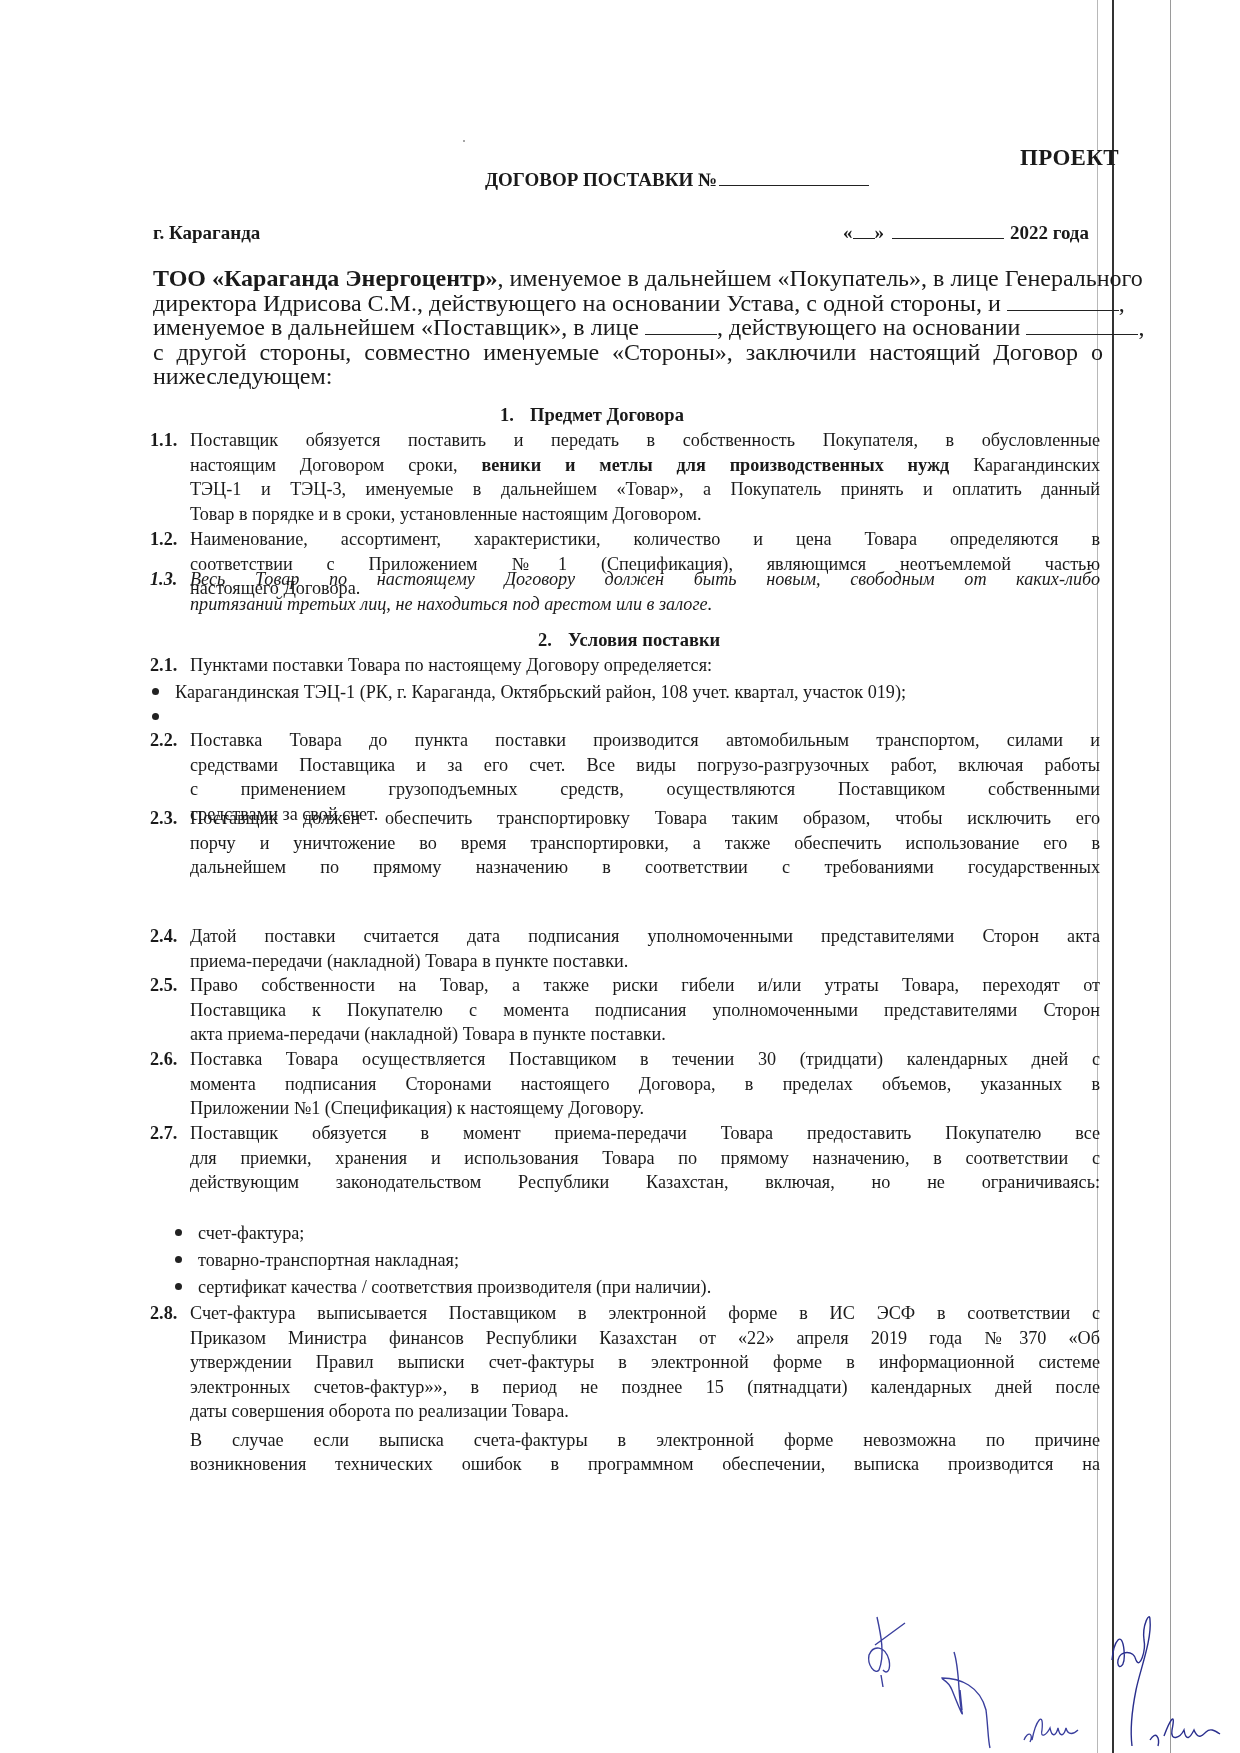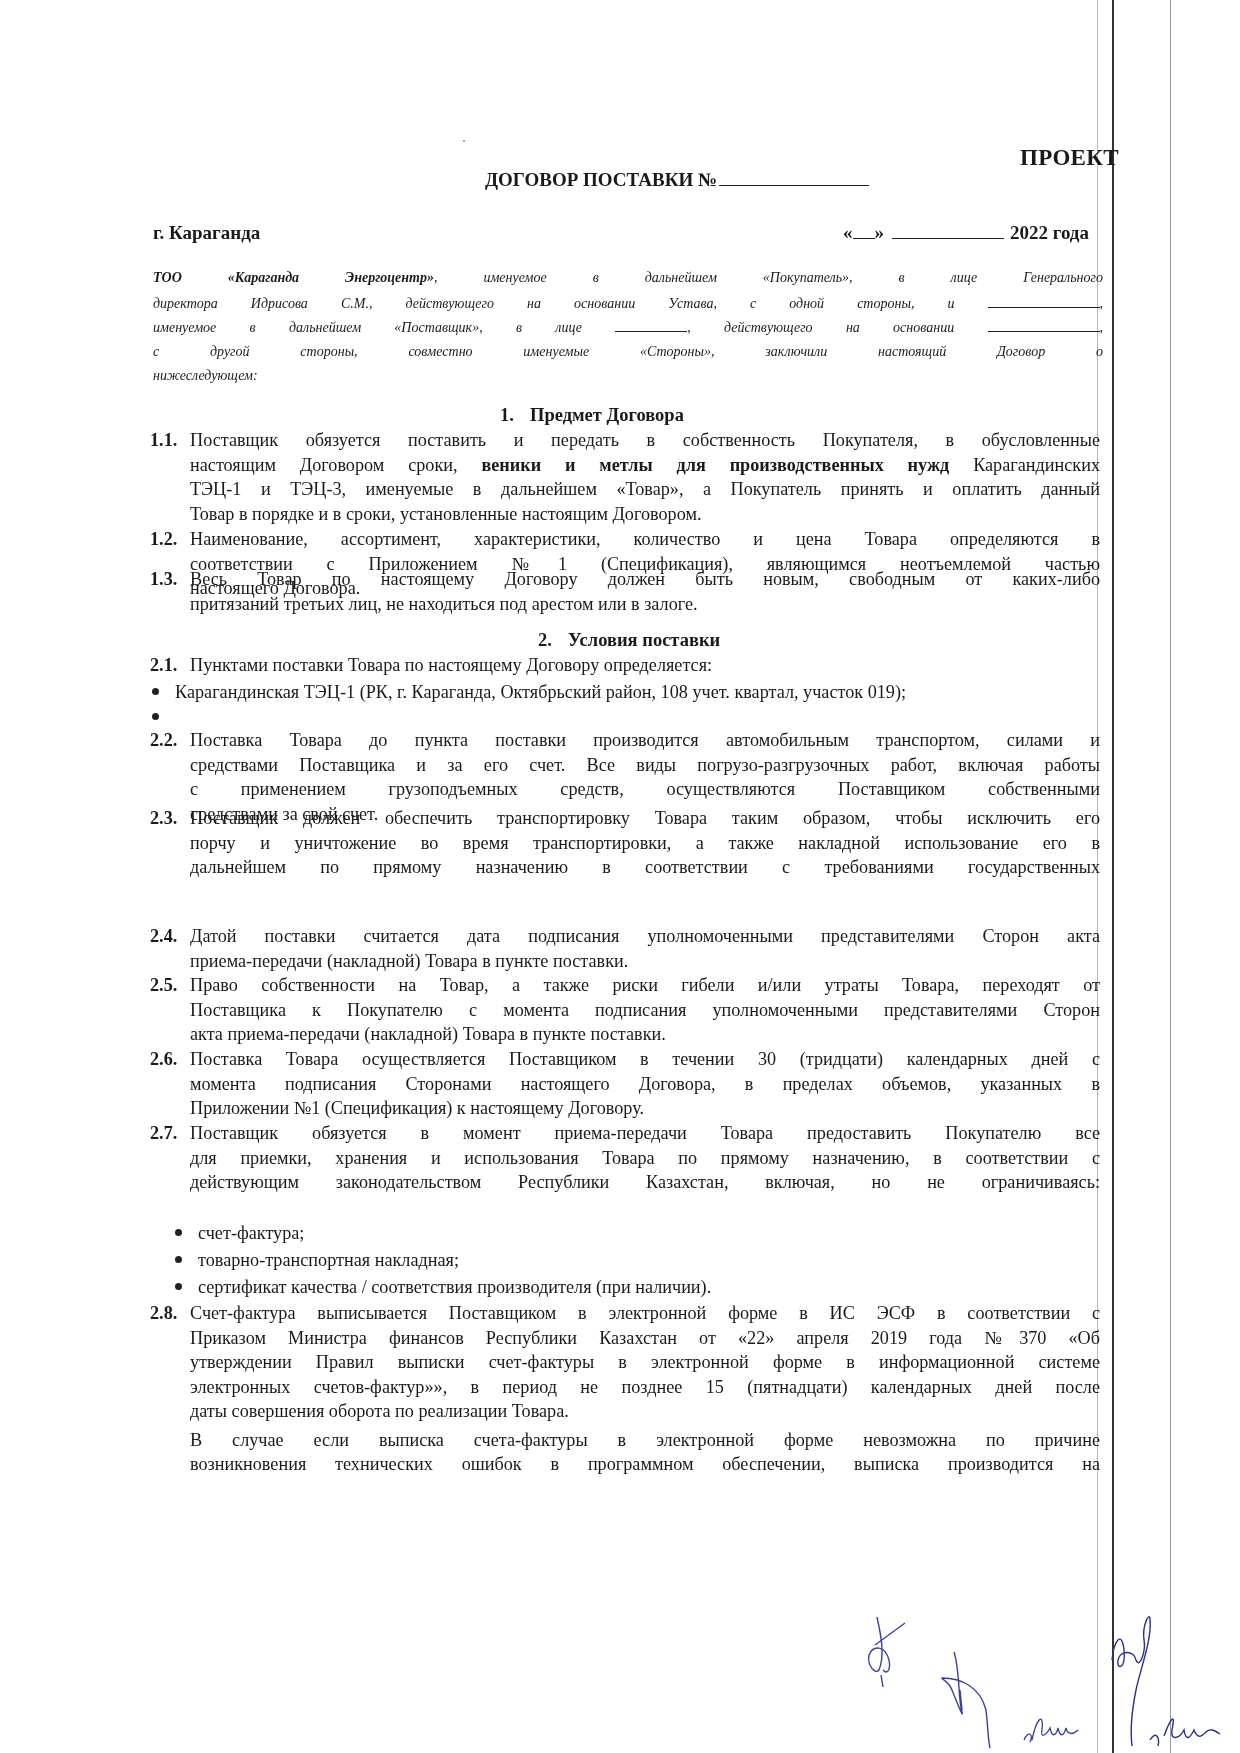--- a/index.html
+++ b/index.html
@@ -15,21 +15,21 @@
   .b { font-weight: bold; }
 
   .project { position: absolute; left: 1020px; top: 145px; font-size: 23px; font-weight: bold; letter-spacing: 0.3px; }
   .title { position: absolute; left: 485px; top: 167px; font-size: 19px; font-weight: bold; }
   .title .blank { display: inline-block; width: 150px; border-bottom: 1.5px solid #222; height: 18px; vertical-align: baseline; margin-left: 2px; }
   .city { position: absolute; left: 153px; top: 222px; font-size: 19px; font-weight: bold; }
   .date { position: absolute; left: 843px; top: 222px; font-size: 19px; font-weight: bold; white-space: nowrap; }
   .date .q { display:inline-block; width: 22px; border-bottom: 1.5px solid #222; height: 16px; }
   .date .m { display:inline-block; width: 112px; border-bottom: 1.5px solid #222; height: 16px; margin: 0 6px 0 8px; }
 
-  .para { position: absolute; font-size: 14px; line-height: 24.5px; text-align: justify; font-style: italic; }
+  .para { position: absolute; font-size: 24px; line-height: 24.5px; text-align: justify; }
   .para .line { display: block; text-align: justify; text-align-last: justify; white-space: nowrap; height: 24.5px; }
   .para .line.last { text-align-last: left; }
   .uline { display: inline-block; border-bottom: 1.3px solid #222; height: 16px; vertical-align: baseline; }
 
   .intro { left: 153px; top: 266px; width: 950px; }
 
   .heading { position: absolute; font-size: 18.5px; font-weight: bold; white-space: nowrap; }
   .heading .num { display: inline-block; width: 30px; }
 
   .item { position: absolute; left: 150px; width: 950px; font-size: 18.2px; line-height: 24.5px; }
@@ -80,21 +80,21 @@
 <div class="item" style="top:527px;">
   <span class="no">1.2.</span>
   <div class="body">
     <span class="line">Наименование, ассортимент, характеристики, количество и цена Товара определяются в</span>
     <span class="line">соответствии с Приложением №1 (Спецификация), являющимся неотъемлемой частью</span>
     <span class="line last">настоящего Договора.</span>
   </div>
 </div>
 
 <div class="item" style="top:563px; top:566px;"></div>
-<div class="item" style="top:567px;">
+<div class="item" style="top:567px;font-style:italic;">
   <span class="no">1.3.</span>
   <div class="body">
     <span class="line">Весь Товар по настоящему Договору должен быть новым, свободным от каких-либо</span>
     <span class="line last">притязаний третьих лиц, не находиться под арестом или в залоге.</span>
   </div>
 </div>
 
 <div class="heading" style="left:538px; top:630px;"><span class="num">2.</span><span>Условия поставки</span></div>
 
 <div class="item" style="top:653px;">
@@ -114,21 +114,21 @@
     <span class="line">средствами Поставщика и за его счет. Все виды погрузо-разгрузочных работ, включая работы</span>
     <span class="line">с применением грузоподъемных средств, осуществляются Поставщиком собственными</span>
     <span class="line last">средствами за свой счет.</span>
   </div>
 </div>
 
 <div class="item" style="top:806px;">
   <span class="no">2.3.</span>
   <div class="body">
     <span class="line">Поставщик должен обеспечить  транспортировку Товара таким образом, чтобы исключить его</span>
-    <span class="line">порчу и уничтожение во время транспортировки, а также накладной использование его в</span>
+    <span class="line">порчу и уничтожение во время транспортировки, а также обеспечить использование его в</span>
     <span class="line">дальнейшем по прямому назначению в соответствии с требованиями государственных</span>
   </div>
 </div>
 
 <div class="item" style="top:924px;">
   <span class="no">2.4.</span>
   <div class="body">
     <span class="line">Датой поставки считается дата подписания уполномоченными представителями Сторон акта</span>
     <span class="line last">приема-передачи (накладной) Товара в пункте поставки.</span>
   </div>

